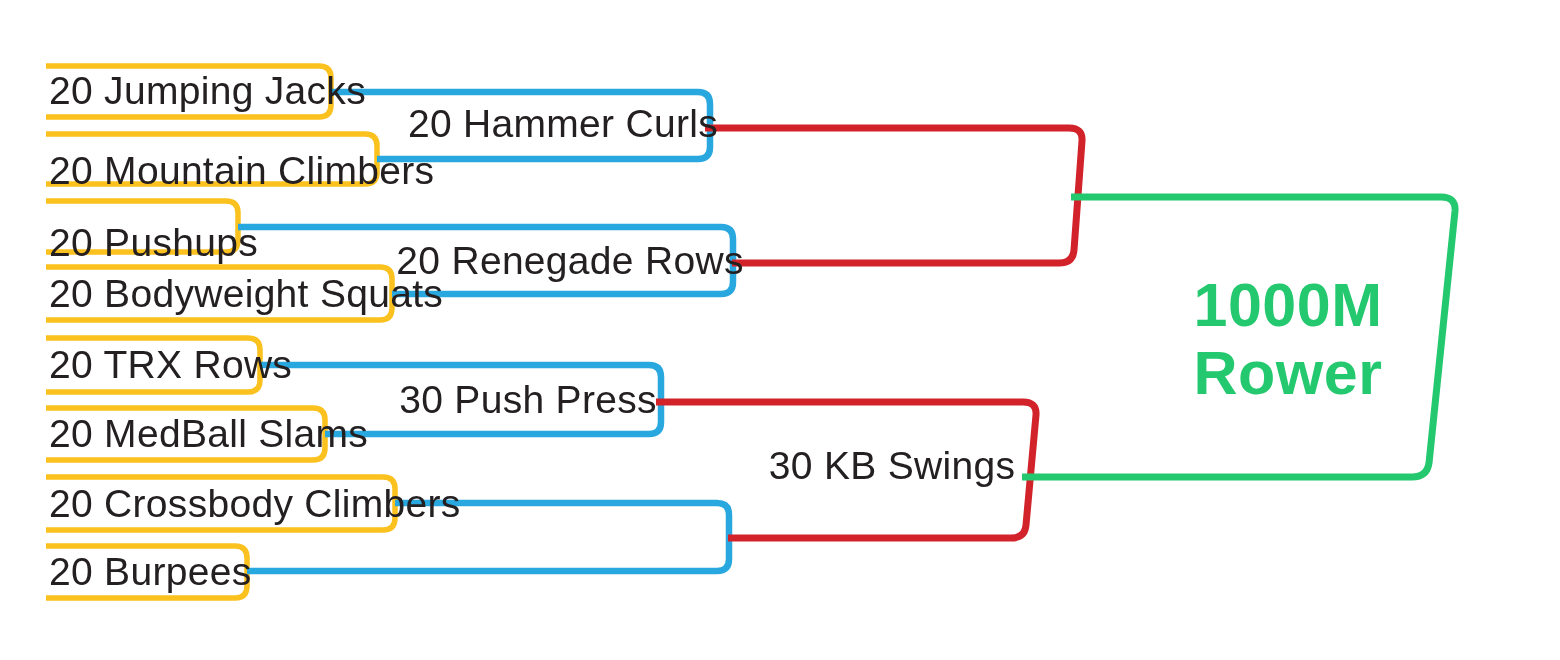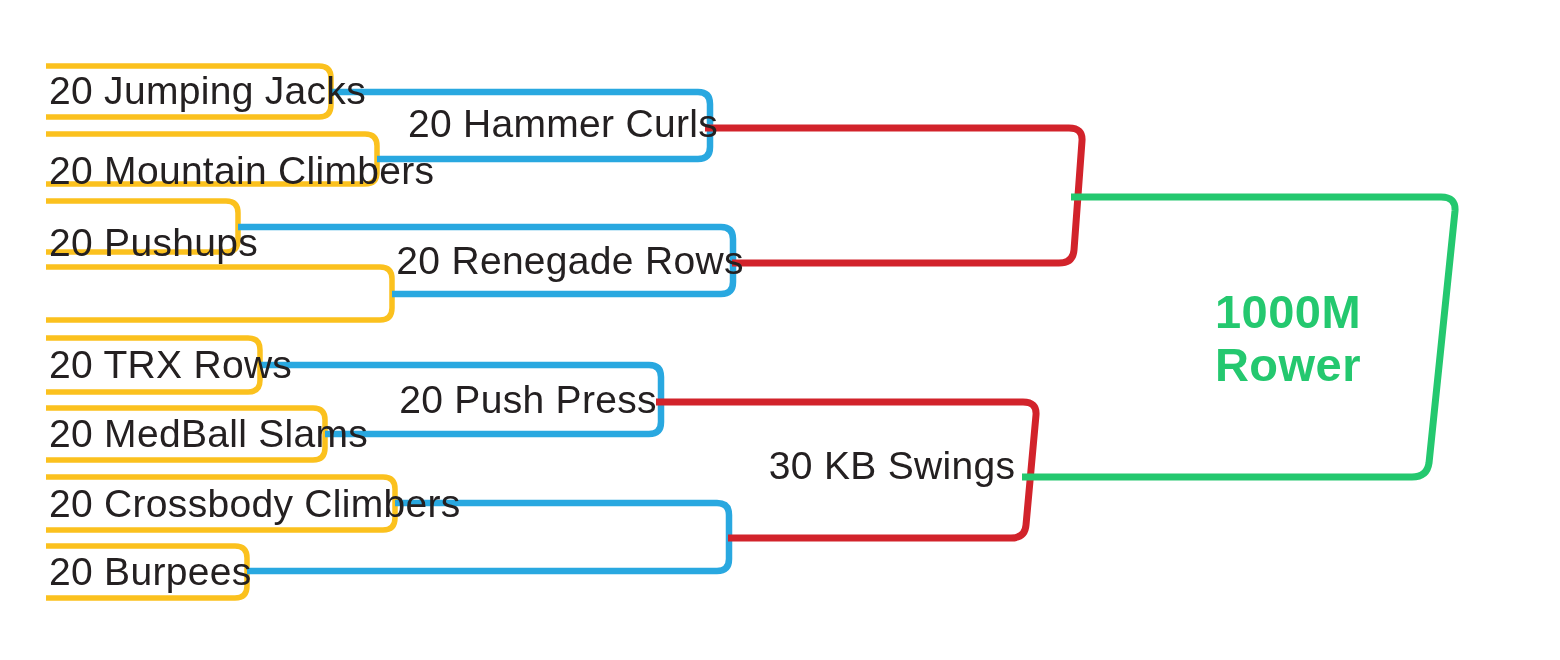--- a/index.html
+++ b/index.html
@@ -20,21 +20,21 @@
     white-space:nowrap;
     font-size:39px;
     letter-spacing:.3px;
     color:#242021;
     transform:translateY(-50%);
   }
   .node.centered{transform:translate(-50%,-50%);}
   .node.final{
     color:#24C86F;
     font-weight:bold;
-    font-size:47px;
+    font-size:61px;
     line-height:1.12;
     text-align:left;
     white-space:pre-line;
     letter-spacing:.5px;
   }
 </style>
 </head>
 <body>
 
 <div class="canvas">
@@ -57,27 +57,28 @@
 
     <path class="stroke-r" d="M705 128 H1069 Q1083 128 1082 141 L1074 250 Q1073 263 1059 263 H732"></path>
     <path class="stroke-r" d="M656 402 H1023 Q1037 402 1036 415 L1026 525 Q1025 538 1011 538 H728"></path>
 
     <path class="stroke-g" d="M1071 197 H1441 Q1456 197 1455 211 L1429 463 Q1427 477 1412 477 H1022"></path>
   </svg>
 
   <div class="node" style="left:49px;top:91px">20 Jumping Jacks</div>
   <div class="node" style="left:49px;top:171px">20 Mountain Climbers</div>
   <div class="node" style="left:49px;top:243px">20 Pushups</div>
+  <div class="node" style="left:49px;top:294px">20 Bodyweight Squats</div>
   <div class="node" style="left:49px;top:365px">20 TRX Rows</div>
   <div class="node" style="left:49px;top:434px">20 MedBall Slams</div>
   <div class="node" style="left:49px;top:504px">20 Crossbody Climbers</div>
   <div class="node" style="left:49px;top:572px">20 Burpees</div>
 
   <div class="node centered" style="left:563px;top:124px">20 Hammer Curls</div>
   <div class="node centered" style="left:570px;top:261px">20 Renegade Rows</div>
-  <div class="node centered" style="left:528px;top:400px">20 Push Press</div>
+  <div class="node centered" style="left:528px;top:400px">30 Push Press</div>
 
   <div class="node centered" style="left:892px;top:466px">30 KB Swings</div>
 
   <div class="node centered final" style="left:1288px;top:339px">1000M
 Rower</div>
 
 </div>
 
 </body></html>

